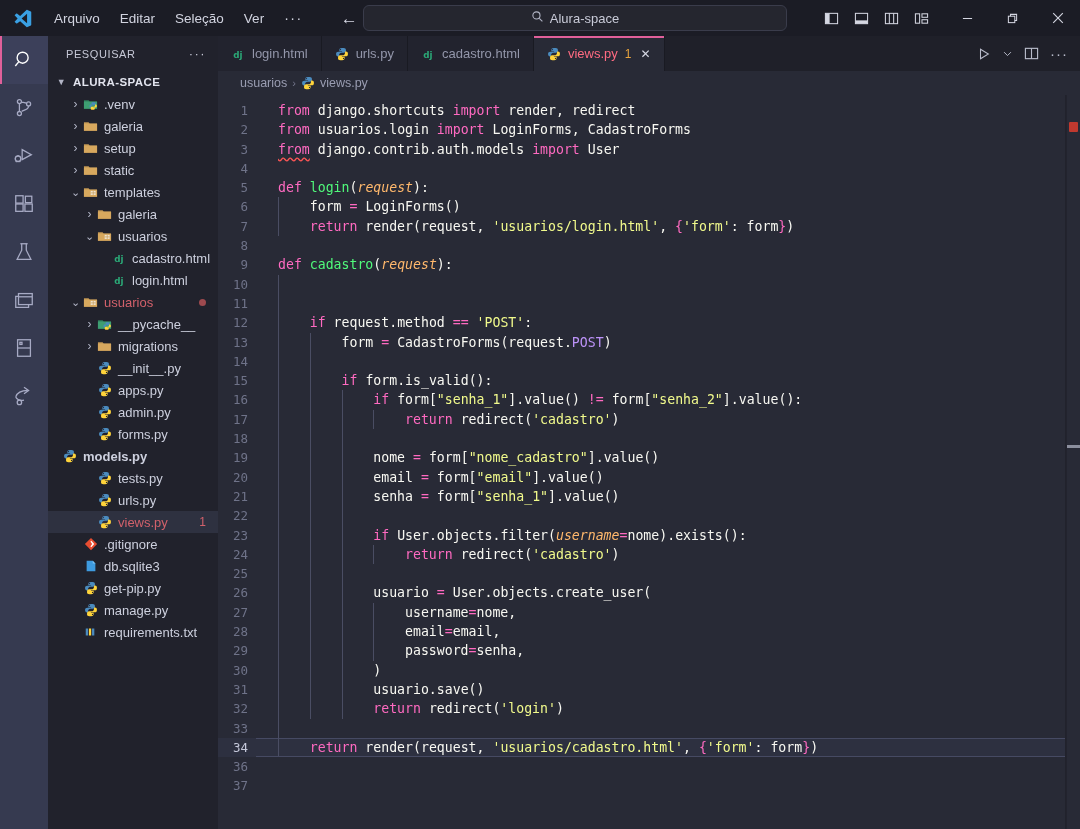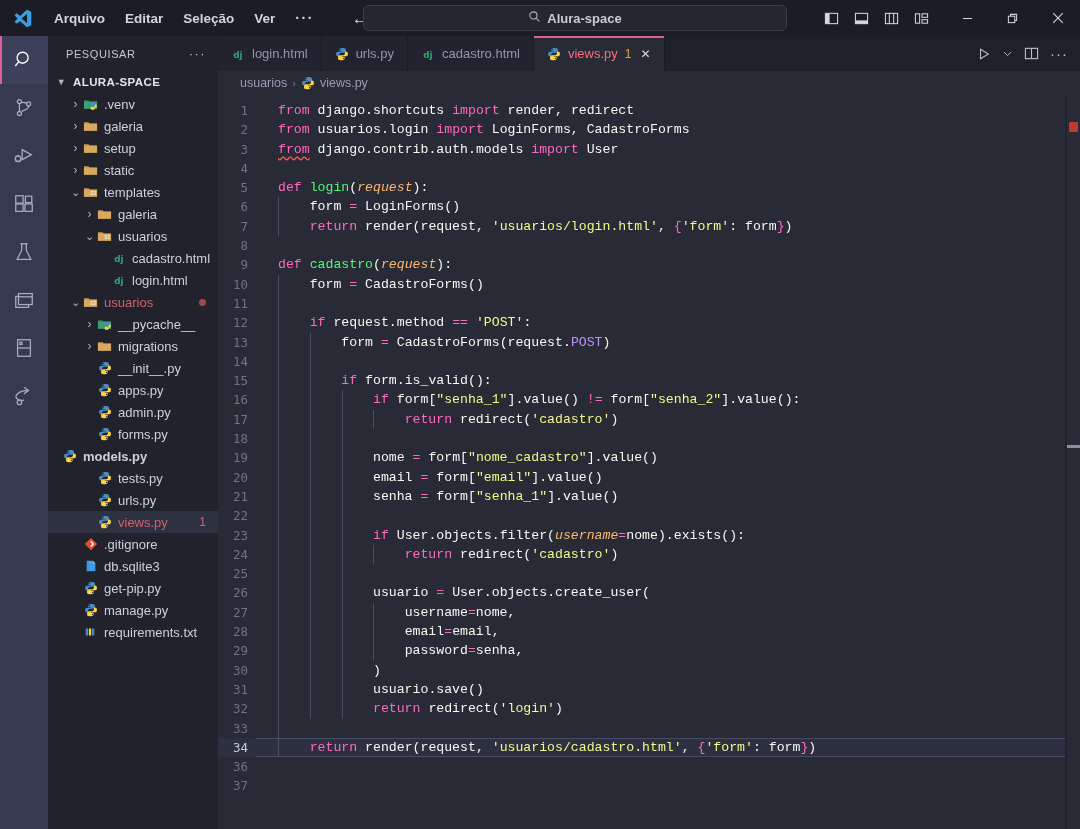--- a/index.html
+++ b/index.html
@@ -7,21 +7,21 @@
     width:1080px; height:829px; overflow:hidden;
     background:#1f2029;
     font-family:"Liberation Sans", sans-serif;
     -webkit-font-smoothing:antialiased;
   }
   .app{ position:relative; width:1080px; height:829px; display:flex; flex-direction:column; }
 
   
   .titlebar{
     height:36px; background:#1b1c25; display:flex; 
-    flex:0 0 36px; color:#cfd1de; font-size:13.5px; position:relative;font-weight:bold;
+    flex:0 0 36px; color:#cfd1de; font-size:13.5px; position:relative;
   }
   .vs-logo{ width:44px; display:flex; align-items:center; justify-content:center; }
   .vs-logo svg{ display:block; }
   .menu{ display:flex; align-items:center; gap:0px; }
   .menu-item{ padding:4px 10px; font-size:13.5px; color:#d2d4e0; cursor:default; border-radius:3px; }
   .menu-dots{ padding:2px 10px; color:#d2d4e0; font-size:14px; letter-spacing:1.5px; }
   .navarrows{ display:flex; align-items:center; gap:20px; margin-left:28px; }
   .navarrow{ font-size:17px; line-height:1; color:#d6d8e4; }
   .navarrow.dim{ color:#6b6f85; }
   .searchbox{
@@ -107,21 +107,21 @@
   .code{
     position:relative; font-family:"DejaVu Sans Mono","Liberation Mono",monospace;
     font-size:13.2px; line-height:19.3px; padding-top:6px;
   }
   .cline{ height:19.3px; display:flex; align-items:flex-start; position:relative; white-space:pre; }
   .gutter{
     width:38px; flex:0 0 38px; text-align:right; padding-right:8px; color:#6f7389;
     font-size:12.5px; user-select:none;
   }
   .cline.current .gutter{ color:#c5c8da; }
-  .ctext{ padding-left:22px; position:relative;font-family:Liberation Mono, monospace; }
+  .ctext{ padding-left:22px; position:relative; }
   .cline.current{ background:#2d3040; }
   .cline.current:before{
     content:""; position:absolute; left:38px; right:0; top:0; height:1px; background:#464a63;
   }
   .cline.current:after{
     content:""; position:absolute; left:38px; right:0; bottom:0; height:1px; background:#464a63;
   }
   .indent{ position:absolute; top:0; bottom:0; width:1px; background:#4a4d63; }
 
   
@@ -655,21 +655,21 @@
         <div class="code" id="code">
             <div class="cline"><div class="gutter">1</div><div class="ctext"><span class="kw">from</span> <span class="plain">django</span><span class="plain">.</span><span class="plain">shortcuts</span> <span class="kw">import</span> <span class="plain">render</span><span class="plain">,</span> <span class="plain">redirect</span></div></div>
             <div class="cline"><div class="gutter">2</div><div class="ctext"><span class="kw">from</span> <span class="plain">usuarios</span><span class="plain">.</span><span class="plain">login</span> <span class="kw">import</span> <span class="plain">LoginForms</span><span class="plain">,</span> <span class="plain">CadastroForms</span></div></div>
             <div class="cline"><div class="gutter">3</div><div class="ctext"><span class="kw squig">from</span> <span class="plain">django</span><span class="plain">.</span><span class="plain">contrib</span><span class="plain">.</span><span class="plain">auth</span><span class="plain">.</span><span class="plain">models</span> <span class="kw">import</span> <span class="plain">User</span></div></div>
             <div class="cline"><div class="gutter">4</div><div class="ctext"></div></div>
             <div class="cline"><div class="gutter">5</div><div class="ctext"><span class="kw">def</span> <span class="fn">login</span><span class="plain">(</span><span class="param">request</span><span class="plain">)</span><span class="plain">:</span></div></div>
             <div class="cline"><div class="gutter">6</div><div class="ctext">    <span class="plain">form</span> <span class="op">=</span> <span class="plain">LoginForms</span><span class="plain">(</span><span class="plain">)</span></div><span class="indent" style="left: 60px;"></span></div>
             <div class="cline"><div class="gutter">7</div><div class="ctext">    <span class="kw">return</span> <span class="plain">render</span><span class="plain">(</span><span class="plain">request</span><span class="plain">,</span> <span class="str">'usuarios/login.html'</span><span class="plain">,</span> <span class="brace">{</span><span class="str">'form'</span><span class="plain">:</span> <span class="plain">form</span><span class="brace">}</span><span class="plain">)</span></div><span class="indent" style="left: 60px;"></span></div>
             <div class="cline"><div class="gutter">8</div><div class="ctext"></div></div>
             <div class="cline"><div class="gutter">9</div><div class="ctext"><span class="kw">def</span> <span class="fn">cadastro</span><span class="plain">(</span><span class="param">request</span><span class="plain">)</span><span class="plain">:</span></div></div>
-            <div class="cline"><div class="gutter">10</div><div class="ctext">    <span class="plain">form</span> <span class="op">=</span> <span class="plain">CadastroForms</span><span class="plain">(</span><span class="plain">)</span></div><span class="indent" style="left: 60px;"></span></div>
+            <div class="cline"><div class="gutter">10</div><span class="indent" style="left: 60px;"></span></div>
             <div class="cline"><div class="gutter">11</div><div class="ctext"></div><span class="indent" style="left: 60px;"></span></div>
             <div class="cline"><div class="gutter">12</div><div class="ctext">    <span class="kw">if</span> <span class="plain">request</span><span class="plain">.</span><span class="plain">method</span> <span class="op">==</span> <span class="str">'POST'</span><span class="plain">:</span></div><span class="indent" style="left: 60px;"></span></div>
             <div class="cline"><div class="gutter">13</div><div class="ctext">        <span class="plain">form</span> <span class="op">=</span> <span class="plain">CadastroForms</span><span class="plain">(</span><span class="plain">request</span><span class="plain">.</span><span class="prop">POST</span><span class="plain">)</span></div><span class="indent" style="left: 60px;"></span><span class="indent" style="left: 91.76px;"></span></div>
             <div class="cline"><div class="gutter">14</div><div class="ctext"></div><span class="indent" style="left: 60px;"></span><span class="indent" style="left: 91.76px;"></span></div>
             <div class="cline"><div class="gutter">15</div><div class="ctext">        <span class="kw">if</span> <span class="plain">form</span><span class="plain">.</span><span class="plain">is_valid</span><span class="plain">(</span><span class="plain">)</span><span class="plain">:</span></div><span class="indent" style="left: 60px;"></span><span class="indent" style="left: 91.76px;"></span></div>
             <div class="cline"><div class="gutter">16</div><div class="ctext">            <span class="kw">if</span> <span class="plain">form</span><span class="plain">[</span><span class="str">"senha_1"</span><span class="plain">]</span><span class="plain">.</span><span class="plain">value</span><span class="plain">(</span><span class="plain">)</span> <span class="op">!=</span> <span class="plain">form</span><span class="plain">[</span><span class="str">"senha_2"</span><span class="plain">]</span><span class="plain">.</span><span class="plain">value</span><span class="plain">(</span><span class="plain">)</span><span class="plain">:</span></div><span class="indent" style="left: 60px;"></span><span class="indent" style="left: 91.76px;"></span><span class="indent" style="left: 123.52px;"></span></div>
             <div class="cline"><div class="gutter">17</div><div class="ctext">                <span class="kw">return</span> <span class="plain">redirect</span><span class="plain">(</span><span class="str">'cadastro'</span><span class="plain">)</span></div><span class="indent" style="left: 60px;"></span><span class="indent" style="left: 91.76px;"></span><span class="indent" style="left: 123.52px;"></span><span class="indent" style="left: 155.28px;"></span></div>
             <div class="cline"><div class="gutter">18</div><div class="ctext"></div><span class="indent" style="left: 60px;"></span><span class="indent" style="left: 91.76px;"></span><span class="indent" style="left: 123.52px;"></span></div>
             <div class="cline"><div class="gutter">19</div><div class="ctext">            <span class="plain">nome</span> <span class="op">=</span> <span class="plain">form</span><span class="plain">[</span><span class="str">"nome_cadastro"</span><span class="plain">]</span><span class="plain">.</span><span class="plain">value</span><span class="plain">(</span><span class="plain">)</span></div><span class="indent" style="left: 60px;"></span><span class="indent" style="left: 91.76px;"></span><span class="indent" style="left: 123.52px;"></span></div>
             <div class="cline"><div class="gutter">20</div><div class="ctext">            <span class="plain">email</span> <span class="op">=</span> <span class="plain">form</span><span class="plain">[</span><span class="str">"email"</span><span class="plain">]</span><span class="plain">.</span><span class="plain">value</span><span class="plain">(</span><span class="plain">)</span></div><span class="indent" style="left: 60px;"></span><span class="indent" style="left: 91.76px;"></span><span class="indent" style="left: 123.52px;"></span></div>

